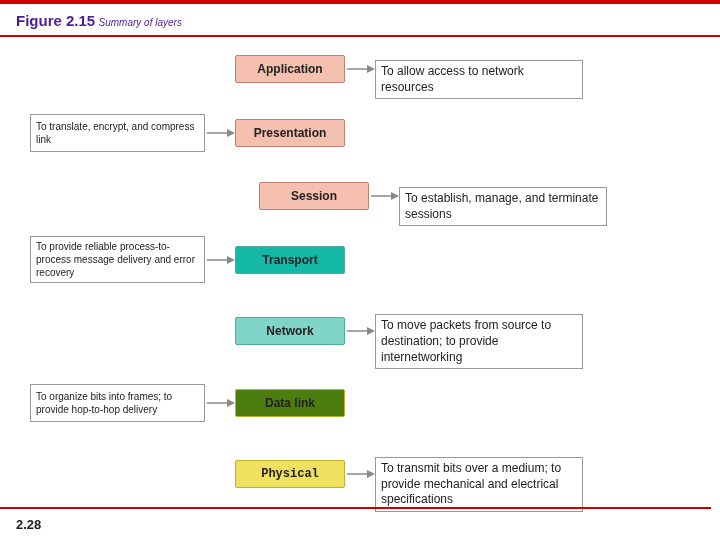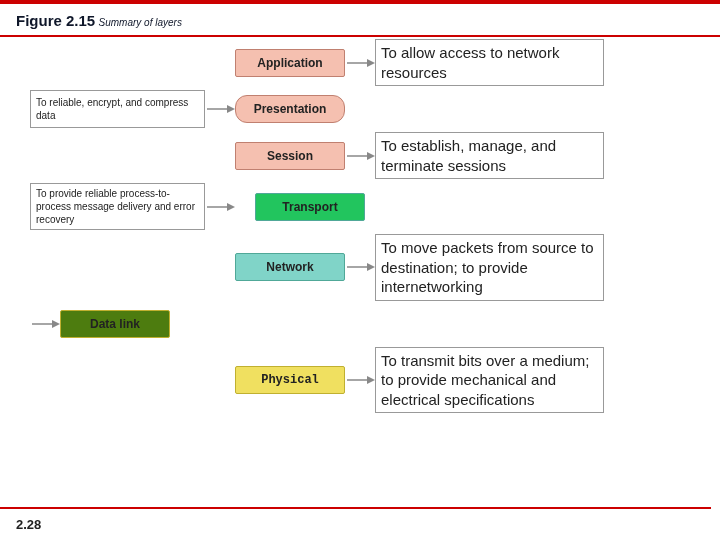--- a/index.html
+++ b/index.html
@@ -15,21 +15,21 @@
       height: 4px;
       background: #cc0000;
     }
     .header {
       padding: 8px 16px 6px 16px;
       border-bottom: 2px solid #cc0000;
     }
     .header-title {
       font-size: 15px;
       font-weight: bold;
-      color: #0f172a;
+      color: #4c1d95;
     }
     .header-subtitle {
       font-style: italic;
       font-weight: normal;
       font-size: 10px;
     }
     .main-content {
       display: flex;
       flex-direction: column;
       align-items: flex-end;
@@ -87,51 +87,52 @@
       align-items: center;
       justify-content: center;
       font-size: 12px;
       font-weight: bold;
       color: #222;
       border: 1px solid #888;
       border-radius: 2px;
       flex-shrink: 0;
     }
     .layer-application { background: #f5c0b0; border-color: #c08070; }
-    .layer-presentation { background: #f5c0b0; border-color: #c08070; border-radius: 12px; }
-    .layer-session { background: #f5c0b0; border-color: #c08070; }
-    .layer-transport { background: #22c55e; border-color: #50a898; margin-left: 20px; }
+    .layer-presentation { background: #f5c0b0; border-color: #c08070; }
+    .layer-session { background: #f5c0b0; border-color: #c08070; margin-left: 24px; }
+    .layer-transport { background: #14b8a6; border-color: #50a898; }
     .layer-network { background: #80d4c8; border-color: #50a898; }
     .layer-datalink { background: #4d7c0f; border-color: #c0b030; }
     .layer-physical { background: #f0e060; border-color: #c0b030; font-family: Liberation Mono, monospace; }
 
     
     .right-arrow {
       width: 30px;
       display: flex;
       align-items: center;
       justify-content: center;
     }
     .right-arrow svg {
       width: 30px;
       height: 20px;
     }
     
     .right-desc {
-      width: 229px;
+      width: 208px;
       min-height: 38px;
       border: 1px solid #999;
       background: #fff;
       padding: 3px 5px;
-      font-size: 15px;
+      font-size: 12px;
       color: #222;
       display: flex;
       align-items: center;
       text-align: left;
       line-height: 1.3;
+      margin-top: 21px;
     }
     .right-desc.empty {
       border: none;
       background: transparent;
     }
 
     .footer {
       position: absolute;
       bottom: 0;
       left: 0;
@@ -165,21 +166,21 @@
         <div class="layer-box layer-application">Application</div>
         <div class="right-arrow">
           <svg viewBox="0 0 30 20" xmlns="http://www.w3.org/2000/svg">
       <line x1="2" y1="10" x2="24" y2="10" stroke="#888" stroke-width="1.5"></line>
       <polygon points="22,6 30,10 22,14" fill="#888"></polygon>
     </svg>
         </div>
         <div class="right-desc">To allow access to network resources</div>
       </div>
       <div class="layer-row">
-        <div class="left-desc">To reliable, encrypt, and compress data</div>
+        <div class="left-desc">To translate, encrypt, and compress link</div>
         <div class="left-arrow">
           <svg viewBox="0 0 30 20" xmlns="http://www.w3.org/2000/svg">
       <line x1="2" y1="10" x2="24" y2="10" stroke="#888" stroke-width="1.5"></line>
       <polygon points="22,6 30,10 22,14" fill="#888"></polygon>
     </svg>
         </div>
         <div class="layer-box layer-presentation">Presentation</div>
         <div class="right-arrow">
           <svg viewBox="0 0 30 20" xmlns="http://www.w3.org/2000/svg"></svg>
         </div>
@@ -221,20 +222,21 @@
         <div class="layer-box layer-network">Network</div>
         <div class="right-arrow">
           <svg viewBox="0 0 30 20" xmlns="http://www.w3.org/2000/svg">
       <line x1="2" y1="10" x2="24" y2="10" stroke="#888" stroke-width="1.5"></line>
       <polygon points="22,6 30,10 22,14" fill="#888"></polygon>
     </svg>
         </div>
         <div class="right-desc">To move packets from source to destination; to provide internetworking</div>
       </div>
       <div class="layer-row">
+        <div class="left-desc">To organize bits into frames; to provide hop-to-hop delivery</div>
         <div class="left-arrow">
           <svg viewBox="0 0 30 20" xmlns="http://www.w3.org/2000/svg">
       <line x1="2" y1="10" x2="24" y2="10" stroke="#888" stroke-width="1.5"></line>
       <polygon points="22,6 30,10 22,14" fill="#888"></polygon>
     </svg>
         </div>
         <div class="layer-box layer-datalink">Data link</div>
         <div class="right-arrow">
           <svg viewBox="0 0 30 20" xmlns="http://www.w3.org/2000/svg"></svg>
         </div>

